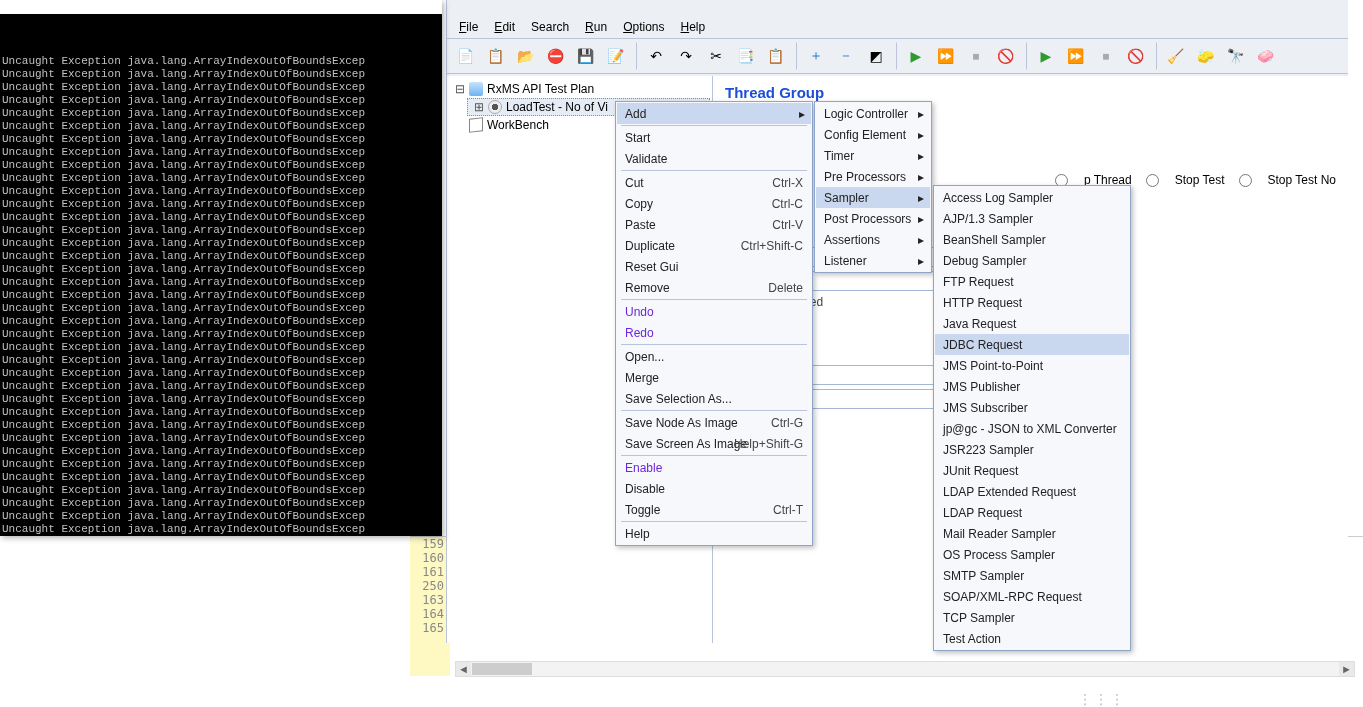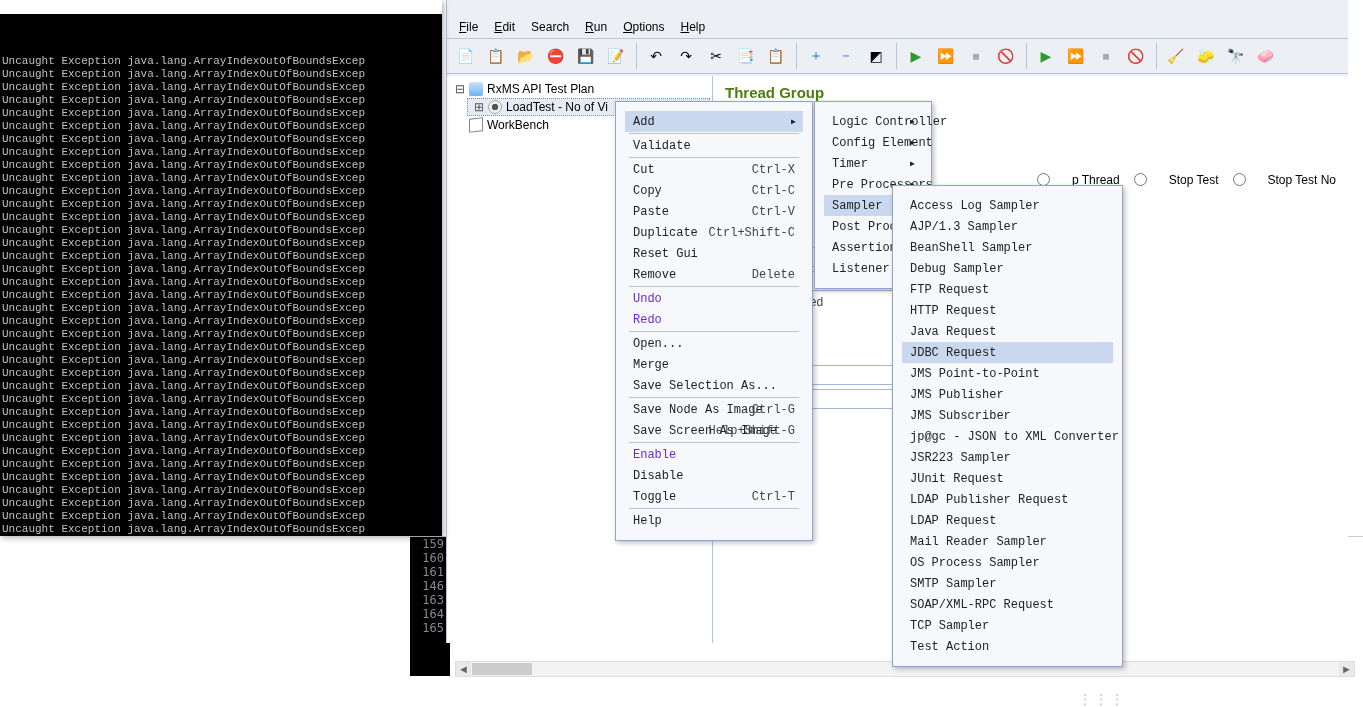--- a/index.html
+++ b/index.html
@@ -45,21 +45,21 @@
     left: 410px; top: 536px;
     width: 960px; height: 140px;
     background: #fff;
     font-family: Consolas, monospace;
     font-size: 12px;
     border-top: 1px solid #ccc;
     color: #333;
   }
   .gutter {
     position:absolute; left:0; top:0; width:40px; height:100%;
-    background:#000000; color:#888; text-align:right; padding-right:6px;
+    background:#fef9c3; color:#888; text-align:right; padding-right:6px;
   }
   .code-lines {
     position:absolute; left:40px; top:0; right:0;
   }
   .code-lines .ln { height:17px; line-height:17px; }
   .kw-out { color:#6a3e9e; font-style:italic;}
   .str { color:#2a00ff; }
   .hscroll {
     position:absolute; left:455px; bottom:30px; width:900px; height:16px;
     background:#f3f3f3; border:1px solid #ddd;
@@ -125,73 +125,72 @@
   .tree .node.sel { background:#e6ecf5; border:1px dotted #7a8eb3; }
   .tree .twisty { width:10px; text-align:center; color:#555;}
   .tree .icon { width:14px; height:14px; display:inline-block;}
   .icon.flask { background:linear-gradient(#c8e3fb,#6db3f2); border-radius:2px; }
   .icon.gear { background:radial-gradient(circle,#555 35%, transparent 36%), #eee; border-radius:50%; border:1px solid #aaa;}
   .icon.bench { background:#fff; border:1px solid #888; transform:skewY(-6deg);}
 
   .panel {
     flex:1; background:#fff; padding:8px 12px; position:relative; overflow:hidden;
   }
-  .panel h2 { font-size:15px; font-weight:bold; margin-bottom:8px; color:#4d7c0f;}
+  .panel h2 { font-size:15px; font-weight:bold; margin-bottom:8px; color:#1d4ed8;}
   .fieldrow { display:flex; align-items:center; gap:6px; margin:4px 0; font-size:12px; color:#444;}
   .fieldrow input[type=text]{
     border:1px solid #a5b6d6; height:20px; padding:0 4px; font-size:12px; color:#7a8eb3;
   }
   .radio-row { display:flex; align-items:center; gap:14px; font-size:12px; margin:6px 0;}
-  .radio-row label{display:flex;align-items:flex-start;gap:22px;}
+  .radio-row label{display:flex;align-items:flex-end;gap:16px;}
   .timestamp { color:#7a8eb3; }
 
   
   .menu {
     position:absolute;
     background:#f6f8fb;
     border:1px solid #8ea4c9;
     box-shadow:2px 2px 5px rgba(0,0,0,0.25);
     font-size:12px;
     z-index:200;
-    padding:9px;
-    font-family:Liberation Mono, monospace;
+    padding:1px;
   }
   .menu .item {
     display:flex; align-items:center;
     height:21px;
     padding:0 26px 0 8px;
     position:relative;
     color:#222;
     white-space:nowrap;
   }
   .menu .item .shortcut { position:absolute; right:8px; color:#444;}
   .menu .item .arrow { position:absolute; right:6px; color:#222;}
   .menu .item.hl { background:#c9d8ee; }
   .menu .item.disabled { color:#6d28d9; }
   .menu hr { border:none; border-top:1px solid #b9c3d9; margin:1px 4px;}
 
   #context-menu { left:615px; top:101px; width:198px; }
   #add-submenu { left:814px; top:101px; width:118px; }
-  #sampler-submenu { left:892px; top:185px; width:231px; }
+  #sampler-submenu { left:933px; top:185px; width:198px; }
 
 </style>
 </head>
 <body>
 
 <div class="console">
   <div class="title">C:\Windows\System32\cmd.exe - jmeter.bat</div>
   <div id="console-body"><span class="console-line">Uncaught Exception java.lang.ArrayIndexOutOfBoundsExcep</span><span class="console-line">Uncaught Exception java.lang.ArrayIndexOutOfBoundsExcep</span><span class="console-line">Uncaught Exception java.lang.ArrayIndexOutOfBoundsExcep</span><span class="console-line">Uncaught Exception java.lang.ArrayIndexOutOfBoundsExcep</span><span class="console-line">Uncaught Exception java.lang.ArrayIndexOutOfBoundsExcep</span><span class="console-line">Uncaught Exception java.lang.ArrayIndexOutOfBoundsExcep</span><span class="console-line">Uncaught Exception java.lang.ArrayIndexOutOfBoundsExcep</span><span class="console-line">Uncaught Exception java.lang.ArrayIndexOutOfBoundsExcep</span><span class="console-line">Uncaught Exception java.lang.ArrayIndexOutOfBoundsExcep</span><span class="console-line">Uncaught Exception java.lang.ArrayIndexOutOfBoundsExcep</span><span class="console-line">Uncaught Exception java.lang.ArrayIndexOutOfBoundsExcep</span><span class="console-line">Uncaught Exception java.lang.ArrayIndexOutOfBoundsExcep</span><span class="console-line">Uncaught Exception java.lang.ArrayIndexOutOfBoundsExcep</span><span class="console-line">Uncaught Exception java.lang.ArrayIndexOutOfBoundsExcep</span><span class="console-line">Uncaught Exception java.lang.ArrayIndexOutOfBoundsExcep</span><span class="console-line">Uncaught Exception java.lang.ArrayIndexOutOfBoundsExcep</span><span class="console-line">Uncaught Exception java.lang.ArrayIndexOutOfBoundsExcep</span><span class="console-line">Uncaught Exception java.lang.ArrayIndexOutOfBoundsExcep</span><span class="console-line">Uncaught Exception java.lang.ArrayIndexOutOfBoundsExcep</span><span class="console-line">Uncaught Exception java.lang.ArrayIndexOutOfBoundsExcep</span><span class="console-line">Uncaught Exception java.lang.ArrayIndexOutOfBoundsExcep</span><span class="console-line">Uncaught Exception java.lang.ArrayIndexOutOfBoundsExcep</span><span class="console-line">Uncaught Exception java.lang.ArrayIndexOutOfBoundsExcep</span><span class="console-line">Uncaught Exception java.lang.ArrayIndexOutOfBoundsExcep</span><span class="console-line">Uncaught Exception java.lang.ArrayIndexOutOfBoundsExcep</span><span class="console-line">Uncaught Exception java.lang.ArrayIndexOutOfBoundsExcep</span><span class="console-line">Uncaught Exception java.lang.ArrayIndexOutOfBoundsExcep</span><span class="console-line">Uncaught Exception java.lang.ArrayIndexOutOfBoundsExcep</span><span class="console-line">Uncaught Exception java.lang.ArrayIndexOutOfBoundsExcep</span><span class="console-line">Uncaught Exception java.lang.ArrayIndexOutOfBoundsExcep</span><span class="console-line">Uncaught Exception java.lang.ArrayIndexOutOfBoundsExcep</span><span class="console-line">Uncaught Exception java.lang.ArrayIndexOutOfBoundsExcep</span><span class="console-line">Uncaught Exception java.lang.ArrayIndexOutOfBoundsExcep</span><span class="console-line">Uncaught Exception java.lang.ArrayIndexOutOfBoundsExcep</span><span class="console-line">Uncaught Exception java.lang.ArrayIndexOutOfBoundsExcep</span><span class="console-line">Uncaught Exception java.lang.ArrayIndexOutOfBoundsExcep</span><span class="console-line">Uncaught Exception java.lang.ArrayIndexOutOfBoundsExcep</span></div>
 </div>
 
 <div class="code-area">
   <div class="gutter">
     <div>159</div>
     <div>160</div>
     <div>161</div>
-    <div>146</div>
+    <div>250</div>
     <div>163</div>
     <div>164</div>
     <div>165</div>
   </div>
   <div class="code-lines">
     <div class="ln">            }</div>
     <div class="ln">        }</div>
     <div class="ln"></div>
     <div class="ln"><span>        System.</span><span class="kw-out">out</span><span>.println(</span><span class="str">"*****************************</span></div>
     <div class="ln">    }</div>
@@ -319,20 +318,21 @@
       <div class="fieldrow">
           <span class="timestamp">12/12 12:07:42</span>
         </div>
     </div>
   </div>
 </div>
 
 <div class="menu" id="context-menu">
     <div class="item hl">Add<span class="arrow">▸</span></div>
     <hr>
+    <div class="item">Start</div>
     <div class="item">Validate</div>
     <hr>
     <div class="item">Cut<span class="shortcut">Ctrl-X</span></div>
     <div class="item">Copy<span class="shortcut">Ctrl-C</span></div>
     <div class="item">Paste<span class="shortcut">Ctrl-V</span></div>
     <div class="item">Duplicate<span class="shortcut">Ctrl+Shift-C</span></div>
     <div class="item">Reset Gui</div>
     <div class="item">Remove<span class="shortcut">Delete</span></div>
     <hr>
     <div class="item disabled">Undo</div>
@@ -369,21 +369,21 @@
     <div class="item">FTP Request</div>
     <div class="item">HTTP Request</div>
     <div class="item">Java Request</div>
     <div class="item hl">JDBC Request</div>
     <div class="item">JMS Point-to-Point</div>
     <div class="item">JMS Publisher</div>
     <div class="item">JMS Subscriber</div>
     <div class="item">jp@gc - JSON to XML Converter</div>
     <div class="item">JSR223 Sampler</div>
     <div class="item">JUnit Request</div>
-    <div class="item">LDAP Publisher Request</div>
+    <div class="item">LDAP Extended Request</div>
     <div class="item">LDAP Request</div>
     <div class="item">Mail Reader Sampler</div>
     <div class="item">OS Process Sampler</div>
     <div class="item">SMTP Sampler</div>
     <div class="item">SOAP/XML-RPC Request</div>
     <div class="item">TCP Sampler</div>
     <div class="item">Test Action</div>
   </div>
 
 </body></html>

